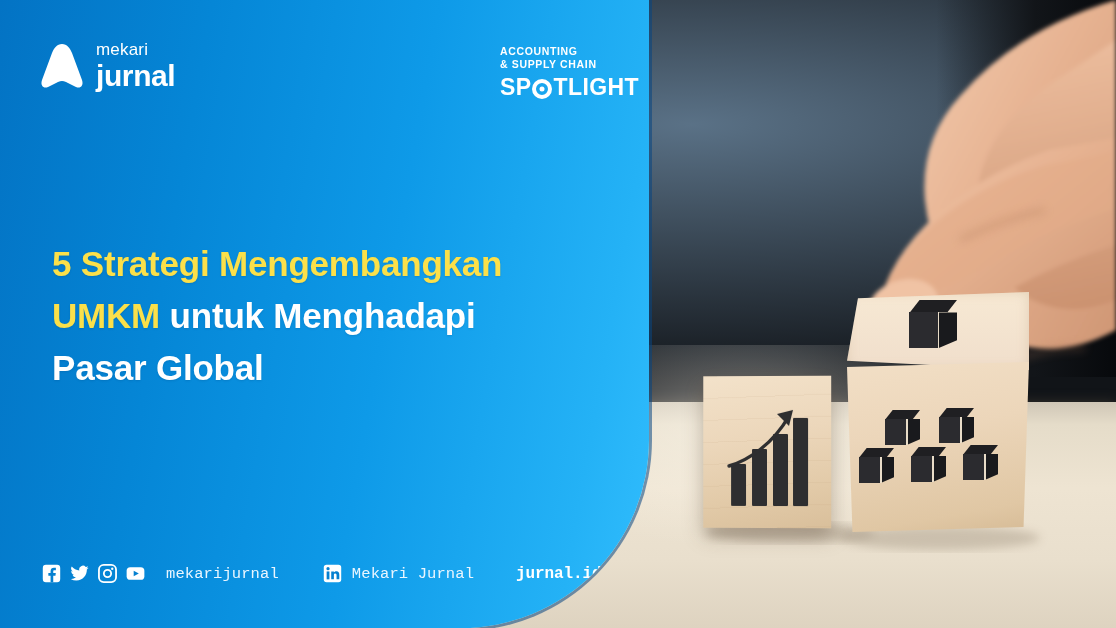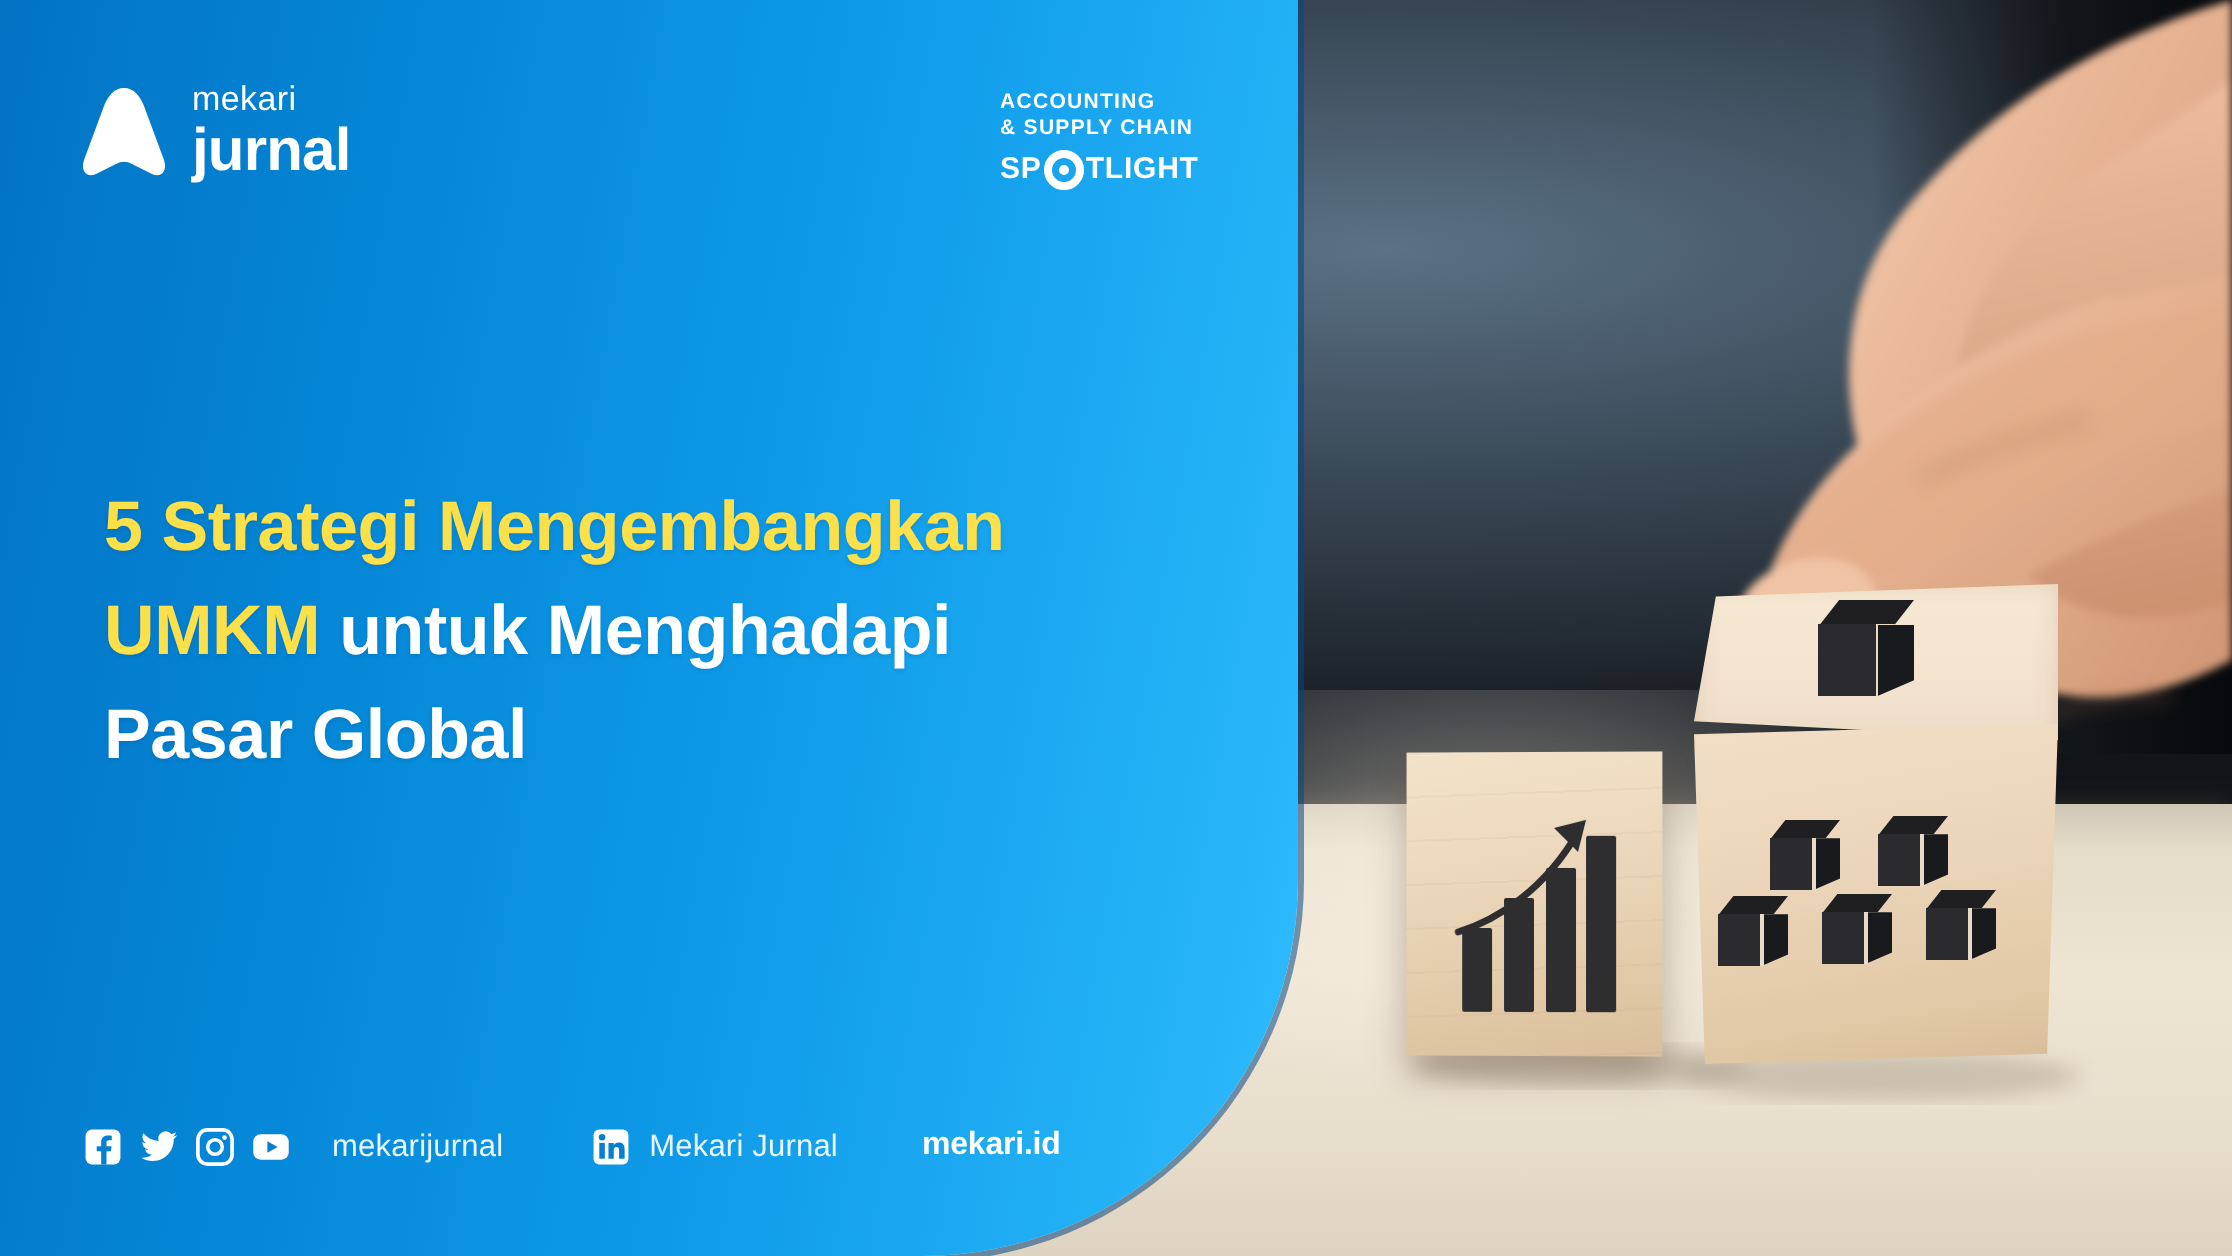--- a/index.html
+++ b/index.html
@@ -155,21 +155,21 @@
     color:#fff; font-size:30px; font-weight:700; letter-spacing:-.4px;
   }
 
   
   .spotlight { position:absolute; left:500px; top:45px; }
   .sl-line1, .sl-line2 {
     color:#fff; font-size:10.5px; font-weight:700; letter-spacing:.65px; line-height:1.26;
   }
   .sl-word {
     display:flex; align-items:center; margin-top:3px;
-    color:#fff; font-size:15px; font-weight:800; letter-spacing:.4px;
+    color:#fff; font-size:23px; font-weight:800; letter-spacing:.4px;
   }
   .sl-o {
     position:relative; display:inline-block; width:20px; height:20px;
     border:4px solid #fff; border-radius:50%; margin:0 1px; top:1px;
   }
   .sl-o::after {
     content:""; position:absolute; left:50%; top:50%;
     width:5px; height:5px; background:#fff; border-radius:50%;
     transform:translate(-50%,-50%);
   }
@@ -180,21 +180,21 @@
     font-size:35px; font-weight:700; line-height:1.48; letter-spacing:-.2px;
     color:#ffffff;
     text-shadow:0 1px 2px rgba(0,60,110,.18);
   }
   .hl-line { display:block; }
   .hl-yellow { color:#FBE04A; }
 
   
   .footer {
     position:absolute; left:42px; bottom:45px;
-    display:flex; align-items:flex-start;
+    display:flex; align-items:flex-end;font-family:Liberation Mono, monospace;
   }
   .social-set { display:flex; align-items:center; gap:9px; }
   .soc { width:19px; height:19px; display:block; }
   .footer-handle {
     color:#eaf6ff; font-size:15.5px; font-weight:400; margin-left:12px; letter-spacing:.1px;
   }
   .footer-sep { width:44px; }
   .footer-group { display:flex; align-items:center; }
   .footer-label {
     color:#eaf6ff; font-size:15.5px; font-weight:400; margin-left:10px; letter-spacing:.1px;
@@ -372,18 +372,18 @@
         <div class="footer-group">
           <svg class="soc" viewBox="0 0 24 24">
             <rect x="1" y="1" width="22" height="22" rx="3.5" fill="#fff"></rect>
             <rect x="4.6" y="9.4" width="3.5" height="10" fill="#0580d0"></rect>
             <circle cx="6.35" cy="5.9" r="2.05" fill="#0580d0"></circle>
             <path d="M10.4 9.4h3.35v1.4c.5-.9 1.6-1.7 3.2-1.7 2.6 0 3.65 1.65 3.65 4.5v5.8h-3.5v-5.2c0-1.3-.45-2.2-1.6-2.2-.9 0-1.4.6-1.65 1.2-.1.2-.1.55-.1.9v5.3h-3.35Z" fill="#0580d0"></path>
           </svg>
           <span class="footer-label">Mekari Jurnal</span>
         </div>
 
-        <span class="footer-site">mekari.id</span>
+        <span class="footer-site">jurnal.id</span>
       </div>
 
     </div>
   </div>
 </div>
 
 </body></html>

